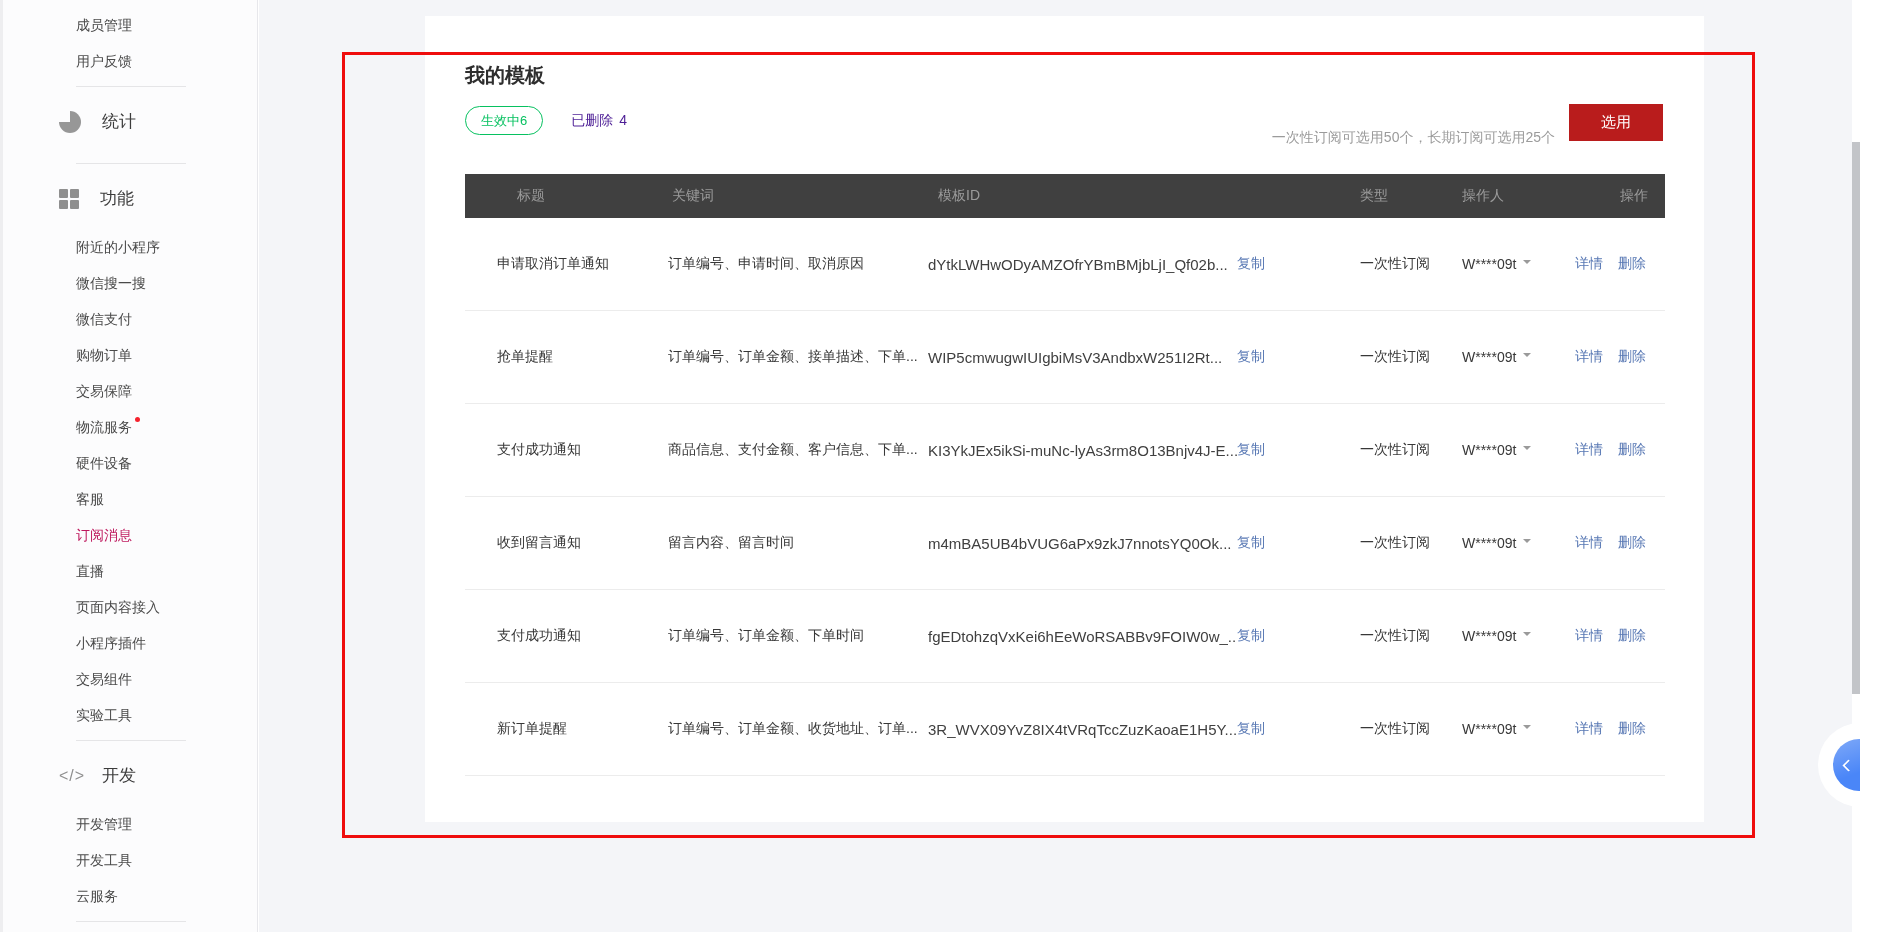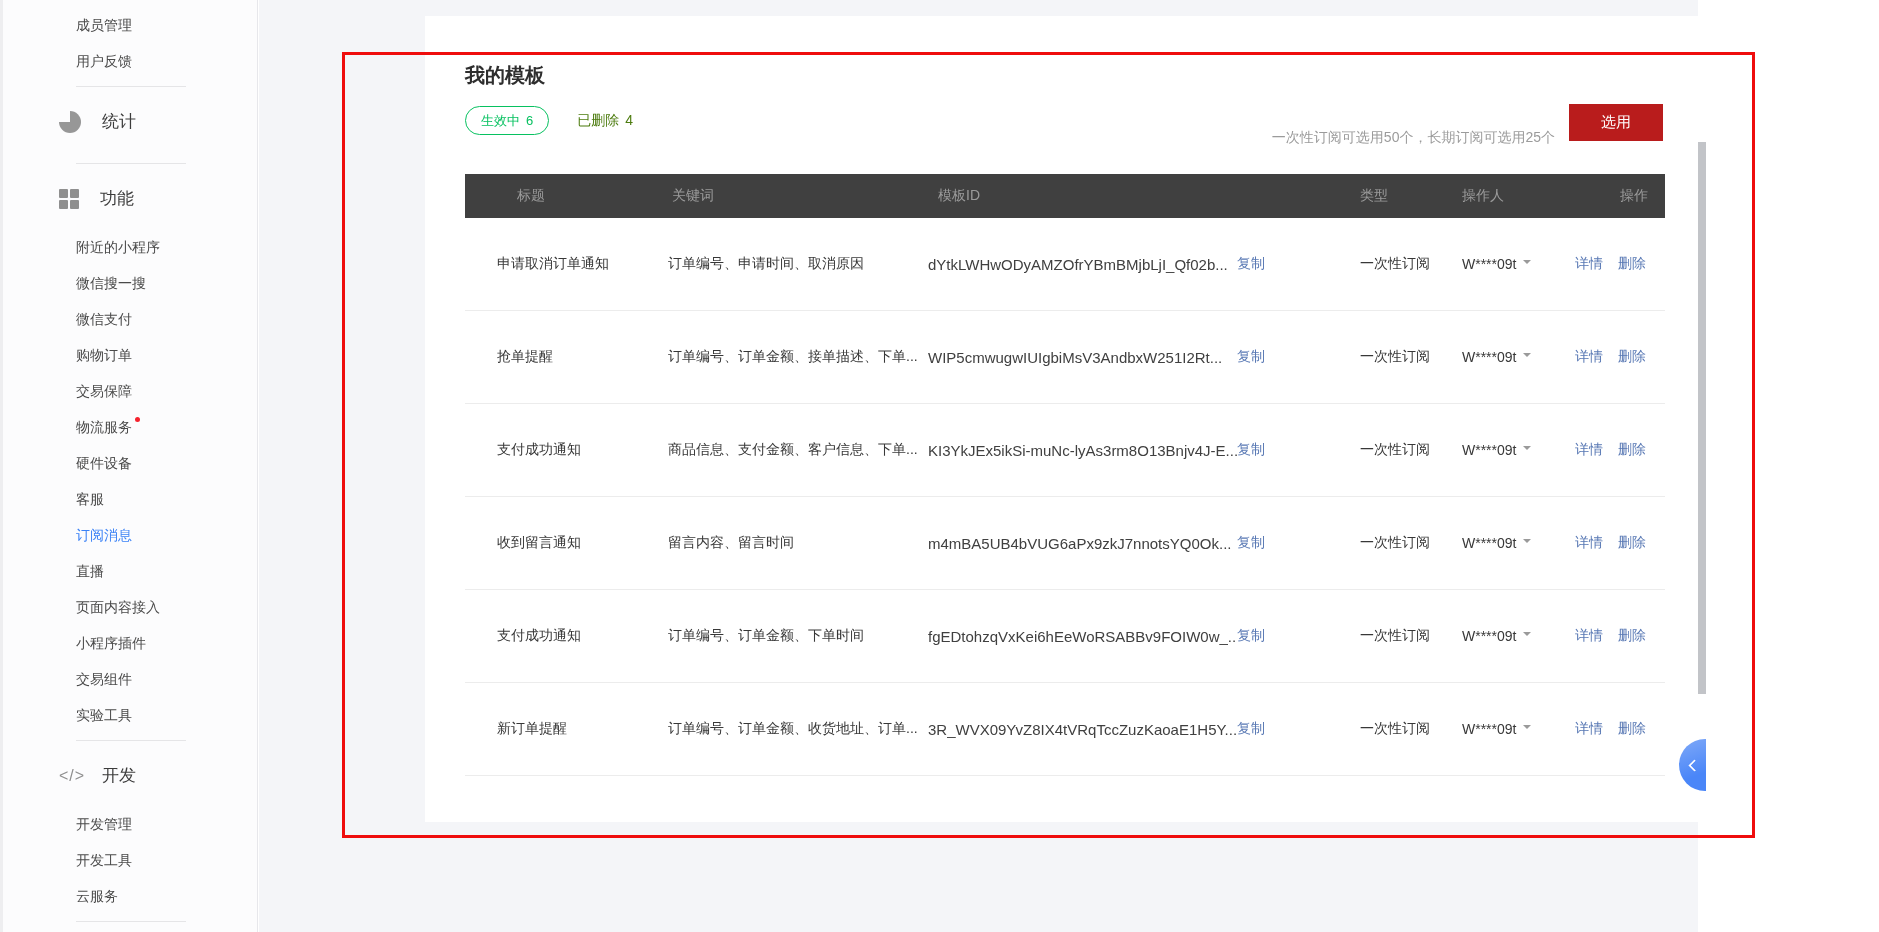--- a/index.html
+++ b/index.html
@@ -1,27 +1,27 @@
 <!DOCTYPE html>
 <html><head>
 <meta charset="utf-8">
 <style>
   * { margin:0; padding:0; box-sizing:border-box; }
   html,body { width:1879px; height:932px; overflow:hidden;
     font-family:"Liberation Sans","DejaVu Sans",sans-serif; background:#fff; }
-  .stage { position:relative; width:1706px; height:932px; }
+  .stage { position:relative; width:1860px; height:932px; }
 
   
   .sidebar { position:absolute; left:0; top:0; width:258px; height:932px;
     background:#fcfcfd; border-right:1px solid #e7e7eb; }
   .side-strip { position:absolute; left:0; top:0; width:3px; height:100%; background:#eeeef0; }
   .sub-list { list-style:none; }
   .sub-item { height:36px; line-height:36px; padding-left:76px; font-size:14px;
     color:#4a4a4a; cursor:pointer; white-space:nowrap; }
-  .sub-item.active { color:#3b82f6; }
+  .sub-item.active { color:#be185d; }
   .red-dot { display:inline-block; width:5px; height:5px; border-radius:50%;
     background:#f5222d; vertical-align:10px; margin-left:3px; }
   .side-divider { border:none; border-top:1px solid #e5e5e7; width:110px;
     margin:7px 0 0 76px; }
   .section-head { height:69px; display:flex; align-items:center; gap:21px;
     padding-left:59px; font-size:17px; color:#3c3c3c; cursor:pointer; }
   .icon-pie { width:22px; height:22px; border-radius:50%;
     background:conic-gradient(#979797 0deg 270deg, transparent 270deg 360deg);
     transform:rotate(0deg); }
   .icon-grid { width:20px; height:20px; display:grid; grid-template-columns:9px 9px;
@@ -31,22 +31,22 @@
     text-align:center; font-family:"Liberation Sans",sans-serif; }
   .list-offset { margin-top:-4px; }
 
   
   .main { position:absolute; left:259px; top:0; right:0; bottom:0; background:#f4f5f8;padding-left:32px; }
   .card { position:absolute; left:166px; top:16px; width:1279px; height:806px; background:#fff; }
   .card-title { position:absolute; left:40px; top:46px; font-size:20px; color:#2e2e2e; }
   .tabs { position:absolute; left:40px; top:90px; display:flex; align-items:center; gap:28px; }
   .tab-pill { border:1px solid #07c160; color:#07c160; border-radius:15px;
     height:29px; display:flex; align-items:center; padding:0 15px; font-size:13px;
-    gap:6px; cursor:pointer; background:#fff; }
-  .tab-plain { color:#4d7c0f; font-size:14px; cursor:pointer; display:flex; gap:6px; }
+    gap:0; cursor:pointer; background:#fff; }
+  .tab-plain { color:#4c1d95; font-size:14px; cursor:pointer; display:flex; gap:6px; }
   .quota-note { position:absolute; right:149px; top:113px; font-size:14px; color:#9b9b9b; }
   .select-btn { position:absolute; right:41px; top:88px; width:94px; height:37px;
     background:#b91c1c; color:#fff; border:none; border-radius:0; font-size:15px;
     cursor:pointer; font-family:inherit; }
 
   
   .table { position:absolute; left:40px; top:158px; width:1200px; font-size:14px; }
   .tgrid { display:grid; grid-template-columns:203px 260px 309px 123px 102px 113px 1fr;
     align-items:center; }
   .thead { height:44px; background:#404040; color:#9b9b9b; }

